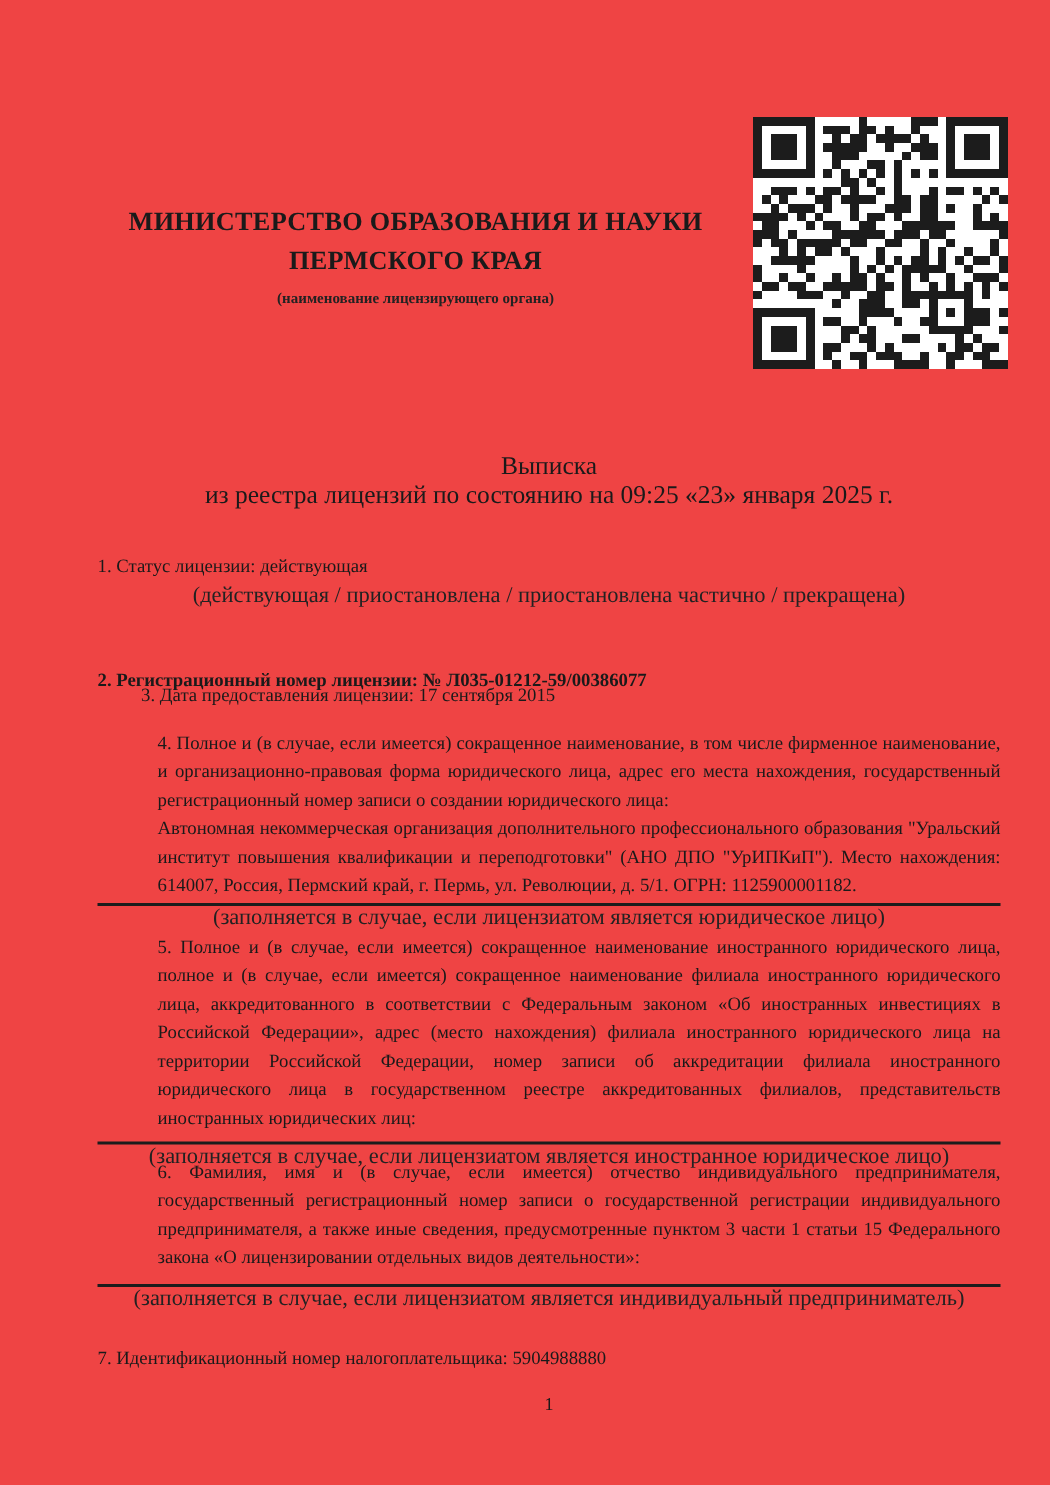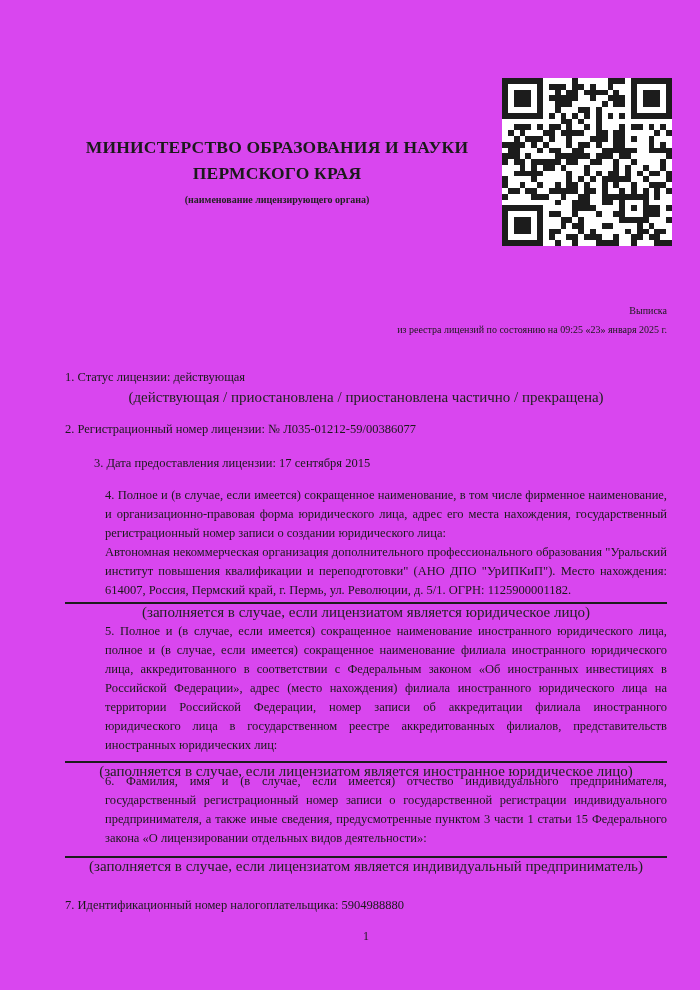--- a/index.html
+++ b/index.html
@@ -4,45 +4,45 @@
 <style>
   * { margin: 0; padding: 0; box-sizing: border-box; }
   html, body { background: #ffffff; }
   body {
     width: 700px; height: 990px;
     font-family: "Liberation Serif", "DejaVu Serif", serif;
     color: #1a1a1a;
     position: relative;
     overflow: hidden;
   }
-  .sheet { position: absolute; inset: 0; background: #d946ef; }
+  .sheet { position: absolute; inset: 0; background: #ef4444; }
 
   .abs { position: absolute; }
 
   
   .header-block { left: 65px; top: 134px; width: 424px; text-align: center; }
   .ministry-line { font-size: 17.5px; font-weight: bold; line-height: 26px; letter-spacing: .2px; }
   .ministry-caption { font-size: 10px; line-height: 13px; margin-top: 7px; color: #222; font-weight: bold; }
 
   
   .qr-box { left: 502px; top: 78px; width: 170px; height: 168px; }
   .qr-box svg { display: block; width: 170px; height: 168px; }
 
   
-  .title-block { left: 65px; top: 301px; width: 602px; text-align: right; font-size: 10px; line-height: 19px; }
+  .title-block { left: 65px; top: 301px; width: 602px; text-align: center; font-size: 17px; line-height: 19px; }
 
   
   .item { left: 65px; width: 602px; font-size: 12.5px; line-height: 19px; }
   .item p.just { text-align: justify; margin-left: 40px; }
   .fill-line { border: 0; height: 0; border-top: 2px solid #1c1c1c; }
   .caption { font-size: 15px; line-height: 13px; text-align: center; color: #222; margin-top: 2px; }
 
   .b-item1 { top: 368px; }
   .b-item1 .caption { margin-top: 4px; }
-  .b-item2 { top: 420px; }
+  .b-item2 { top: 444px; font-weight: bold; }
   .b-item3 { top: 454px; margin-left: 29px; }
   .b-item4 { top: 486px; }
   .b-item4 .fill-line { margin-top: 2px; }
   .b-item5 { top: 622px; }
   .b-item5 .fill-line { margin-top: 6px; }
   .b-item6 { top: 772px; }
   .b-item6 .fill-line { margin-top: 8px; }
   .b-item7 { top: 896px; }
 
   .page-number { left: 65px; top: 929px; width: 602px; text-align: center; font-size: 12px; }

